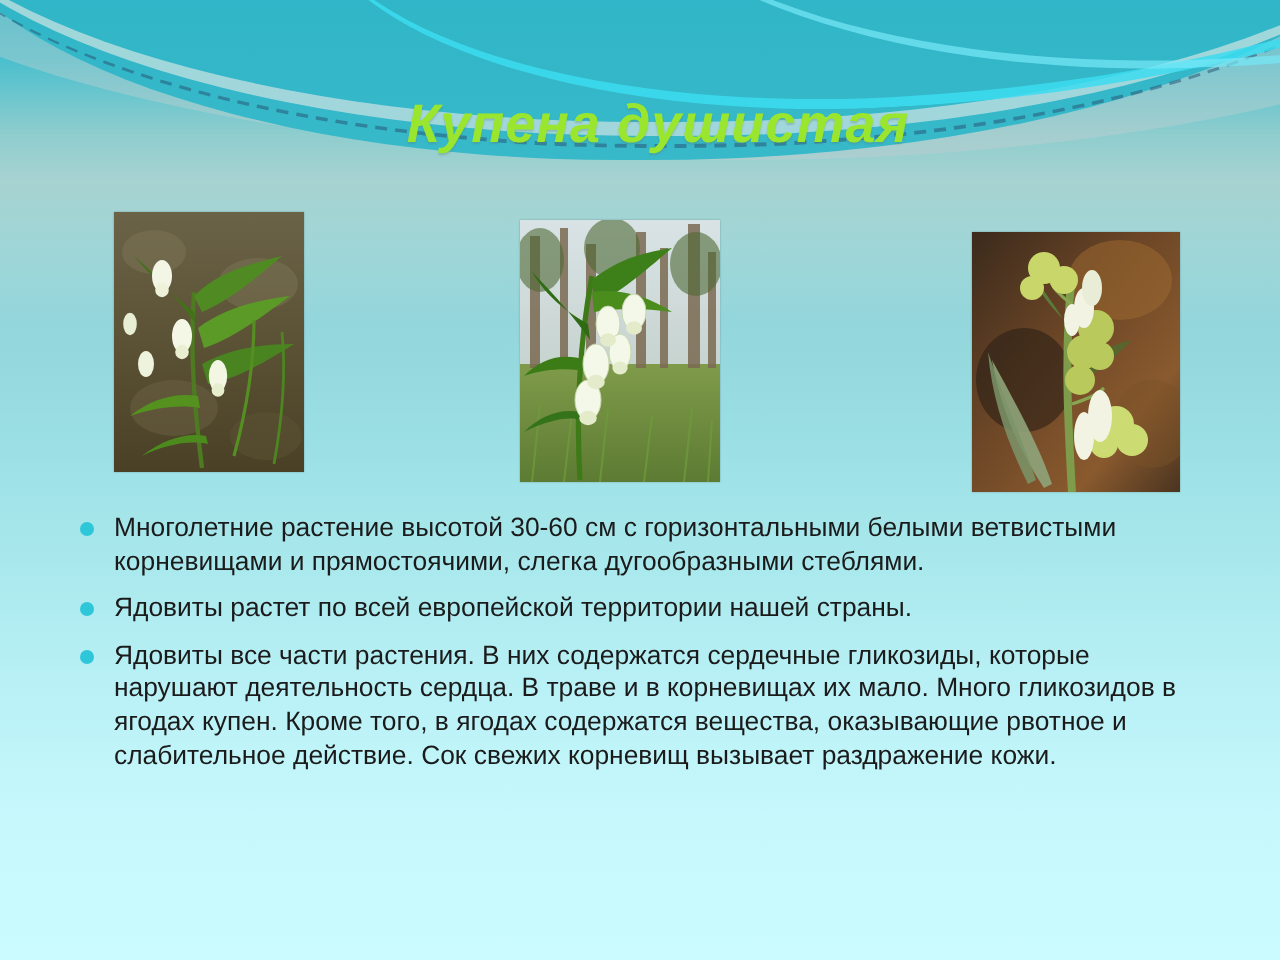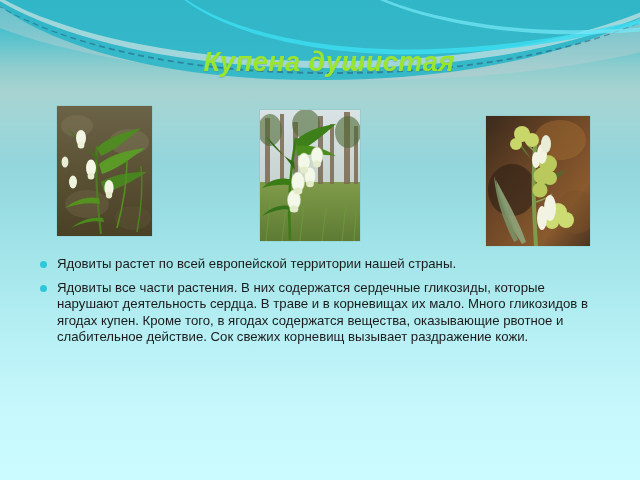--- a/index.html
+++ b/index.html
@@ -312,20 +312,24 @@
         <ellipse cx="64" cy="92" rx="6" ry="13"></ellipse>
         <ellipse cx="56" cy="102" rx="5" ry="12"></ellipse>
       </g>
       <ellipse cx="60" cy="28" rx="5" ry="9" fill="#e9ecd6"></ellipse>
     </svg>
   </div>
 
   <ul id="body-list">
     <li class="bullet-item">
       <span class="bullet-dot"></span>
+      <span class="bullet-text">Многолетние растение высотой 30-60 см с горизонтальными белыми ветвистыми корневищами и прямостоячими, слегка дугообразными стеблями.</span>
+    </li>
+    <li class="bullet-item">
+      <span class="bullet-dot"></span>
       <span class="bullet-text">Ядовиты растет по всей европейской территории нашей страны.</span>
     </li>
     <li class="bullet-item">
       <span class="bullet-dot"></span>
       <span class="bullet-text">Ядовиты все части растения. В них содержатся сердечные гликозиды, которые нарушают деятельность сердца. В траве и в корневищах их мало. Много гликозидов в ягодах купен. Кроме того, в ягодах содержатся вещества, оказывающие рвотное и слабительное действие. Сок свежих корневищ вызывает раздражение кожи.</span>
     </li>
   </ul>
 
 </div>
 

